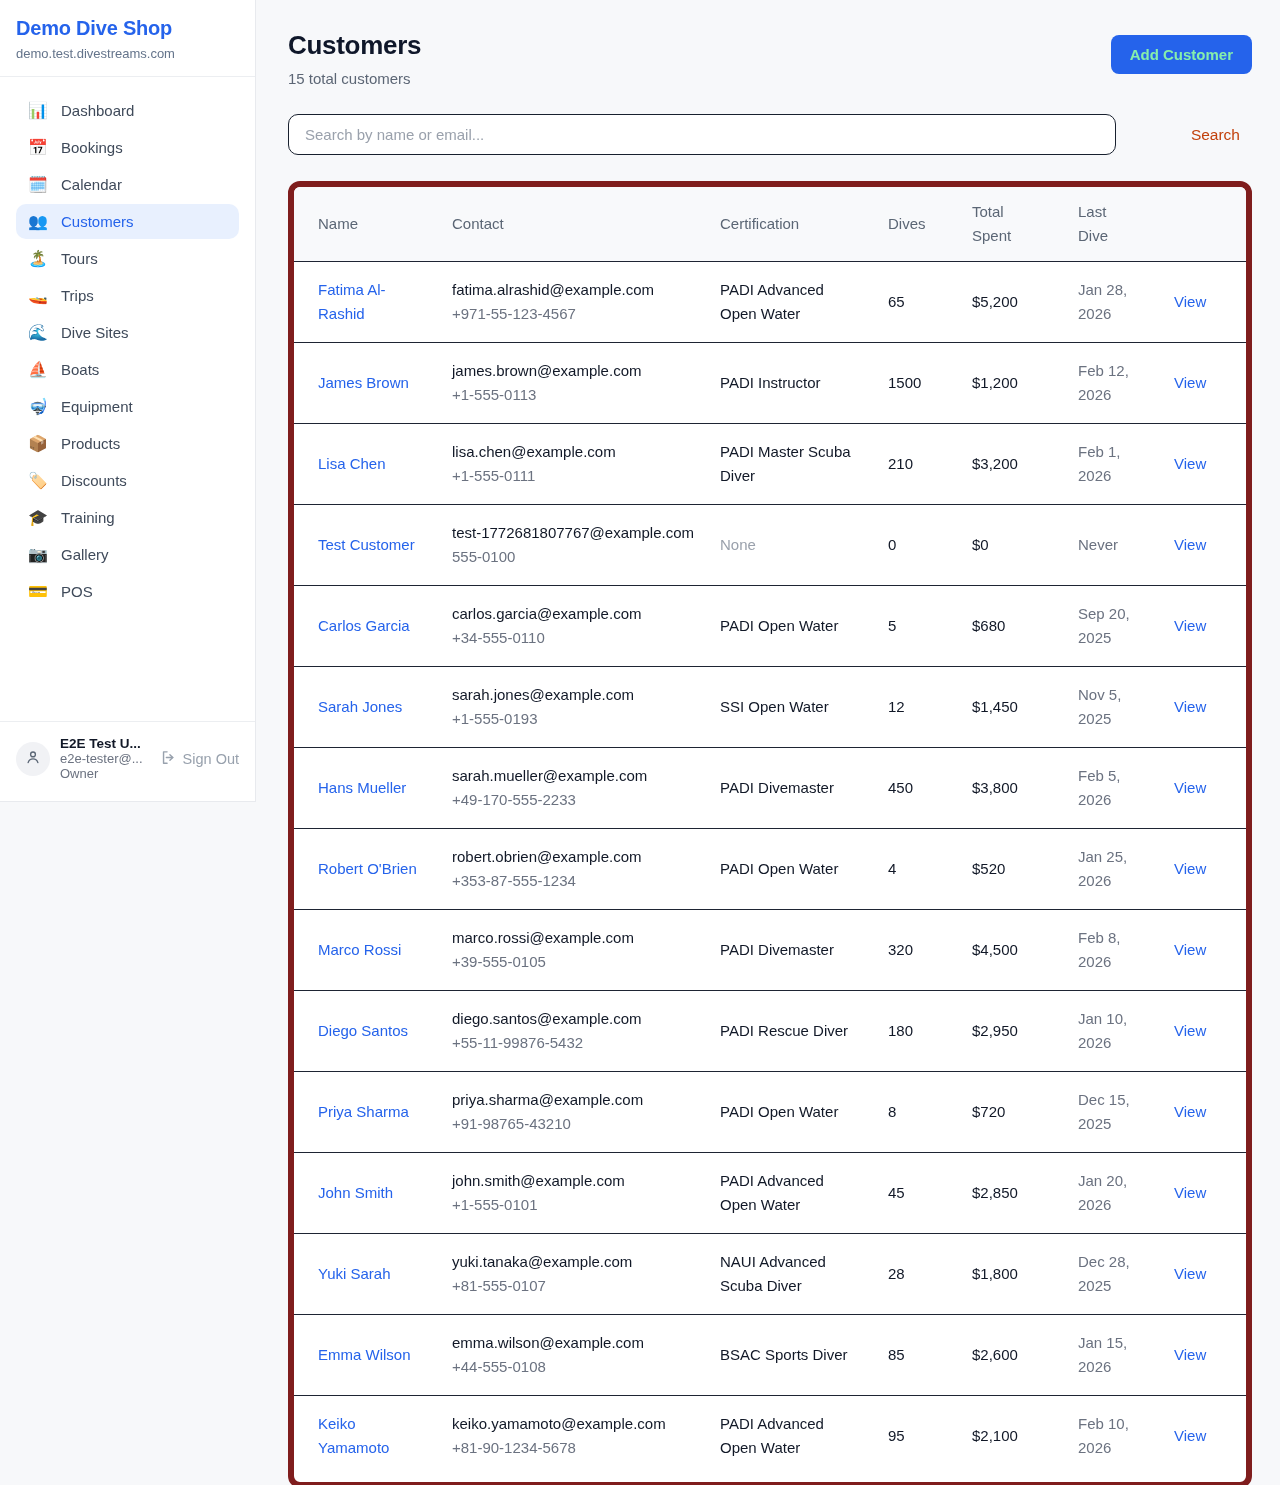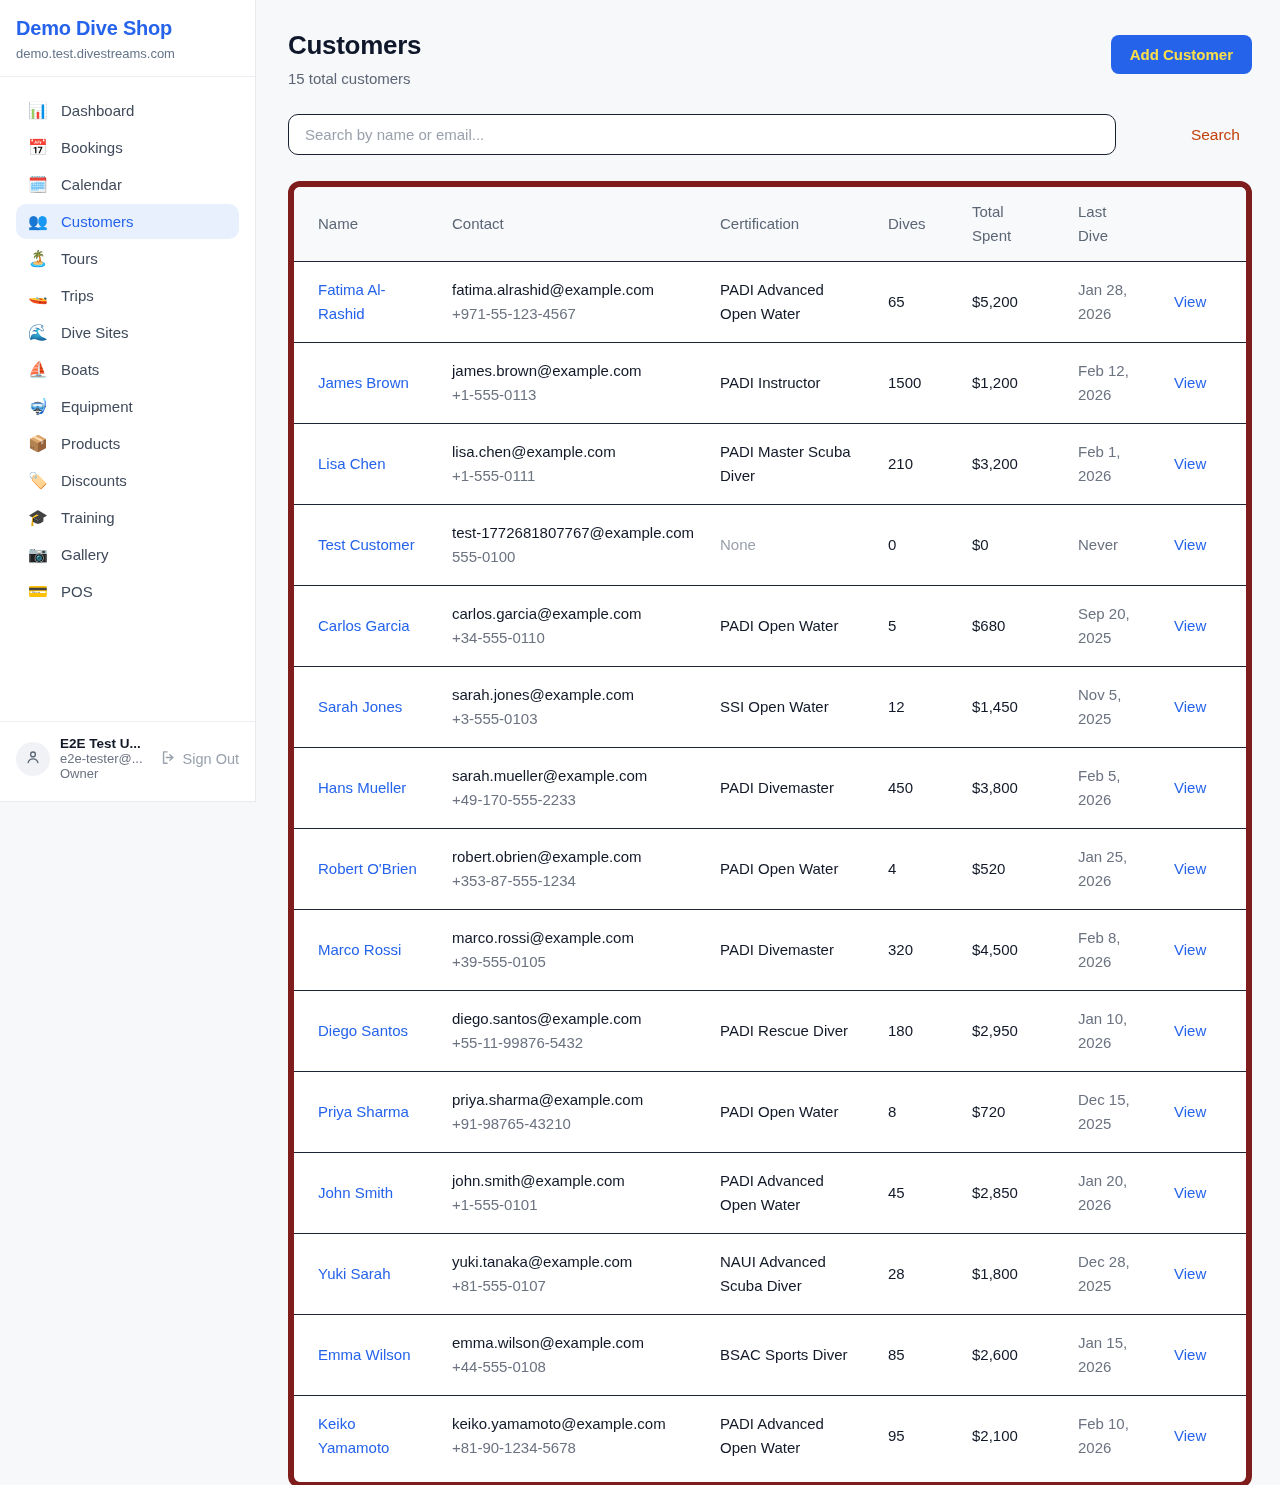--- a/index.html
+++ b/index.html
@@ -51,21 +51,21 @@
     background: none; border: none; cursor: pointer;
     font-family: inherit; font-size: 14.5px; color: #98a1ad; flex: none;
   }
 
   
   .main { position: absolute; top: 0; left: 256px; width: 1024px; padding: 30px 28px 30px 32px; }
   .page-header { display: flex; justify-content: space-between; align-items: flex-start; }
   .page-title { font-size: 26px; font-weight: 700; color: #0f172a; letter-spacing: -0.3px; }
   .page-subtitle { font-size: 15px; color: #5c6675; margin-top: 9px; }
   .add-btn {
-    background: #2563eb; color: #fde047;
+    background: #2563eb; color: #86efac;
     border: none; border-radius: 8px;
     padding: 11px 19px; font-size: 15px; font-weight: 600;
     font-family: inherit; cursor: pointer; margin-top: 5px;
   }
 
   .search-row { display: flex; align-items: center; margin-top: 27px; gap: 48px; }
   .search-input {
     flex: 1; height: 41px;
     border: 1px solid #18202e; border-radius: 10px;
     background: #ffffff; padding: 0 16px;
@@ -321,21 +321,21 @@
     <td class="c-view">
       <a href="#" class="view-link">View</a>
     </td>
   </tr>
           <tr>
     <td class="c-name">
       <a href="#" class="name-link">Sarah Jones</a>
     </td>
     <td class="c-contact">
       <div class="email">sarah.jones@example.com</div>
-      <div class="phone">+3-555-0103</div>
+      <div class="phone">+1-555-0193</div>
     </td>
     <td class="c-cert">SSI Open Water</td>
     <td class="c-dives">12</td>
     <td class="c-spent">$1,450</td>
     <td class="c-last">Nov 5, 2025</td>
     <td class="c-view">
       <a href="#" class="view-link">View</a>
     </td>
   </tr>
           <tr>

